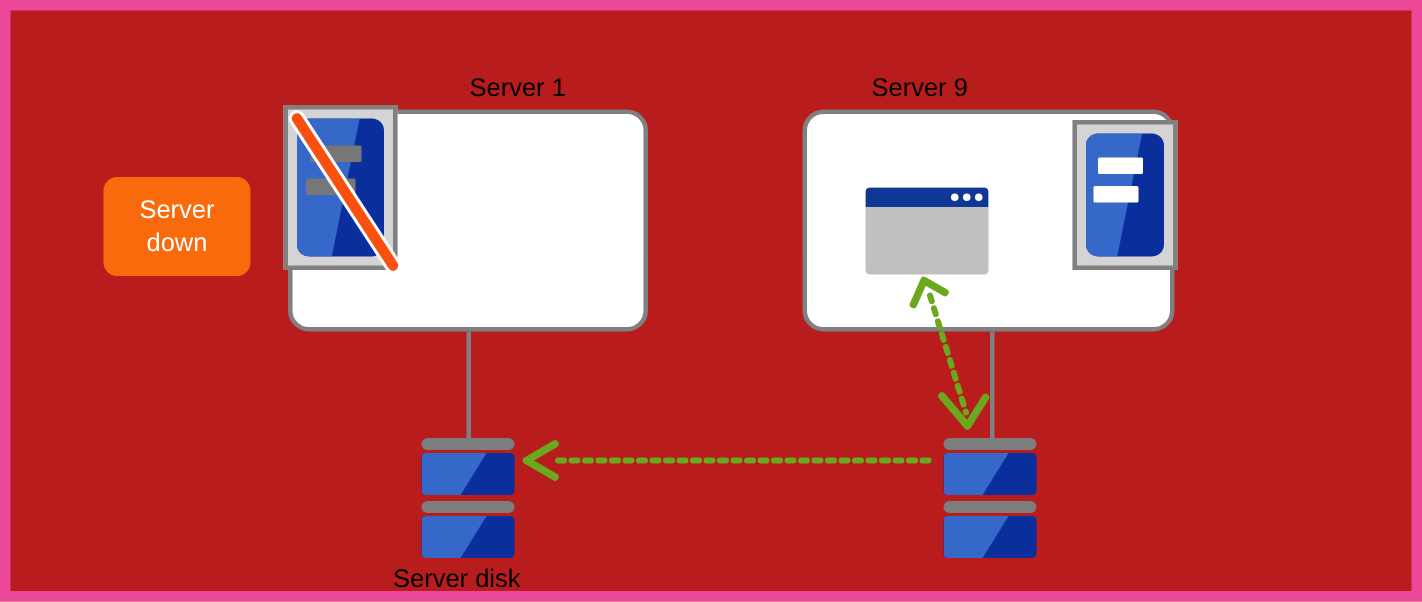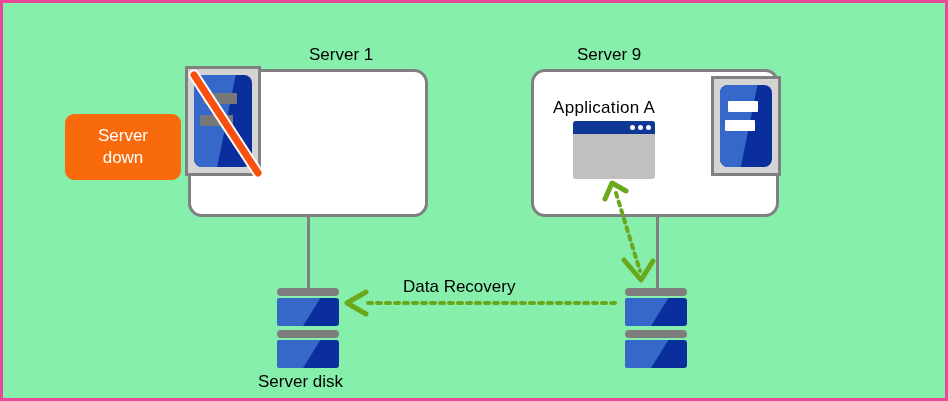--- a/index.html
+++ b/index.html
@@ -4,22 +4,22 @@
 <style>
   html, body {
     margin: 0;
     padding: 0;
     background: #ffffff;
   }
   #canvas {
     position: relative;
     width: 948px;
     height: 401px;
-    background: #86efac;
-    border: 3px solid #ec4899;
+    background: #b91c1c;
+    border: 7px solid #ec4899;
     box-sizing: border-box;
     overflow: hidden;
     font-family: "Liberation Sans", sans-serif;
   }
 
   
   .label {
     position: absolute;
     color: #000000;
     font-size: 17px;
@@ -113,21 +113,21 @@
   #app-window .dot {
     width: 5px; height: 5px;
     border-radius: 50%;
     background: #ffffff;
   }
 
   
   #server-down-badge {
     position: absolute;
     left: 62px; top: 111px;
-    width: 116px; height: 66px;
+    width: 98px; height: 66px;
     background: #f96a0d;
     border-radius: 9px;
     color: #ffffff;
     font-size: 17px;
     line-height: 22px;
     display: flex;
     flex-direction: column;
     align-items: center;
     justify-content: center;
     text-align: center;
@@ -204,21 +204,20 @@
     </svg>
   </div>
 
   <div class="server-icon" id="server2-icon">
     <div class="chassis">
       <div class="bar b1"></div>
       <div class="bar b2"></div>
     </div>
   </div>
 
-  <div class="label" id="app-label">Application A</div>
 
   <div id="app-window">
     <div class="titlebar">
       <span class="dot"></span>
       <span class="dot"></span>
       <span class="dot"></span>
     </div>
   </div>
 
   <div id="server-down-badge">
@@ -240,21 +239,20 @@
   <div class="disk-stack" id="disk-right">
     <div class="disk-cap"></div>
     <div class="disk-body"></div>
     <div class="disk-gap"></div>
     <div class="disk-cap"></div>
     <div class="disk-body"></div>
   </div>
 
   <div class="label" id="mirror-label">Server disk</div>
 
-  <div class="label" id="recovery-label">Data Recovery</div>
 
   <svg id="arrow-layer">
 
     <g>
       <line x1="612" y1="300" x2="360" y2="300" stroke="#6aa81e" stroke-width="4" stroke-dasharray="4 5" stroke-linecap="round"></line>
       <polyline points="363,289 344,300 363,311" fill="none" stroke="#6aa81e" stroke-width="5" stroke-linecap="round" stroke-linejoin="round"></polyline>
     </g>
 
     <g>
       <line x1="613" y1="190" x2="637" y2="268" stroke="#6aa81e" stroke-width="4" stroke-dasharray="4 5" stroke-linecap="round"></line>

